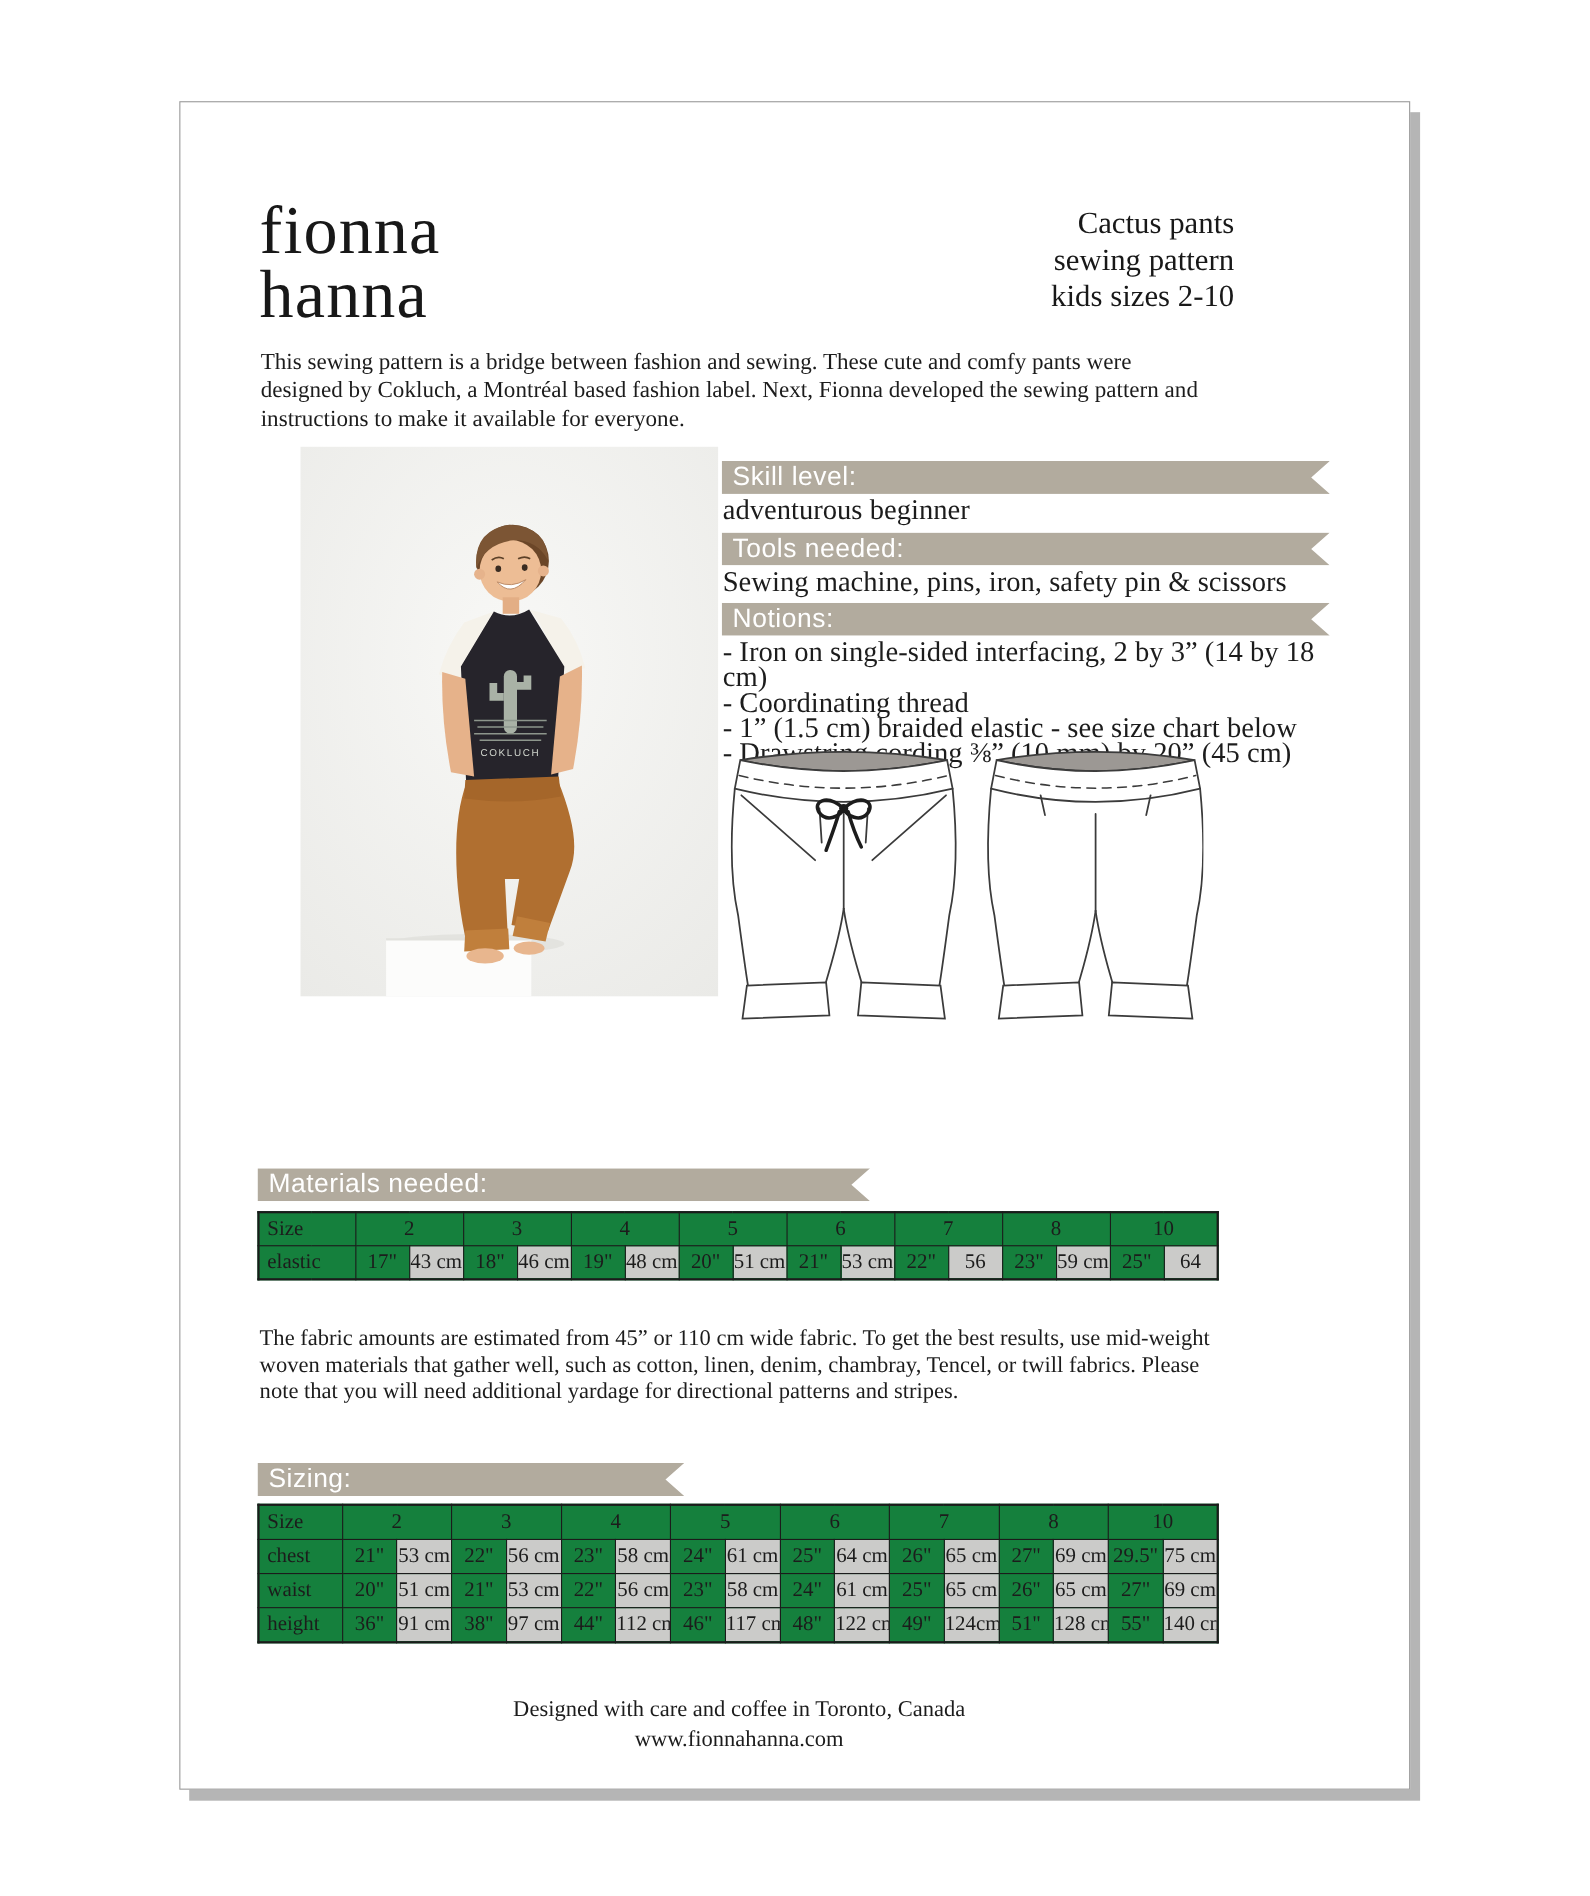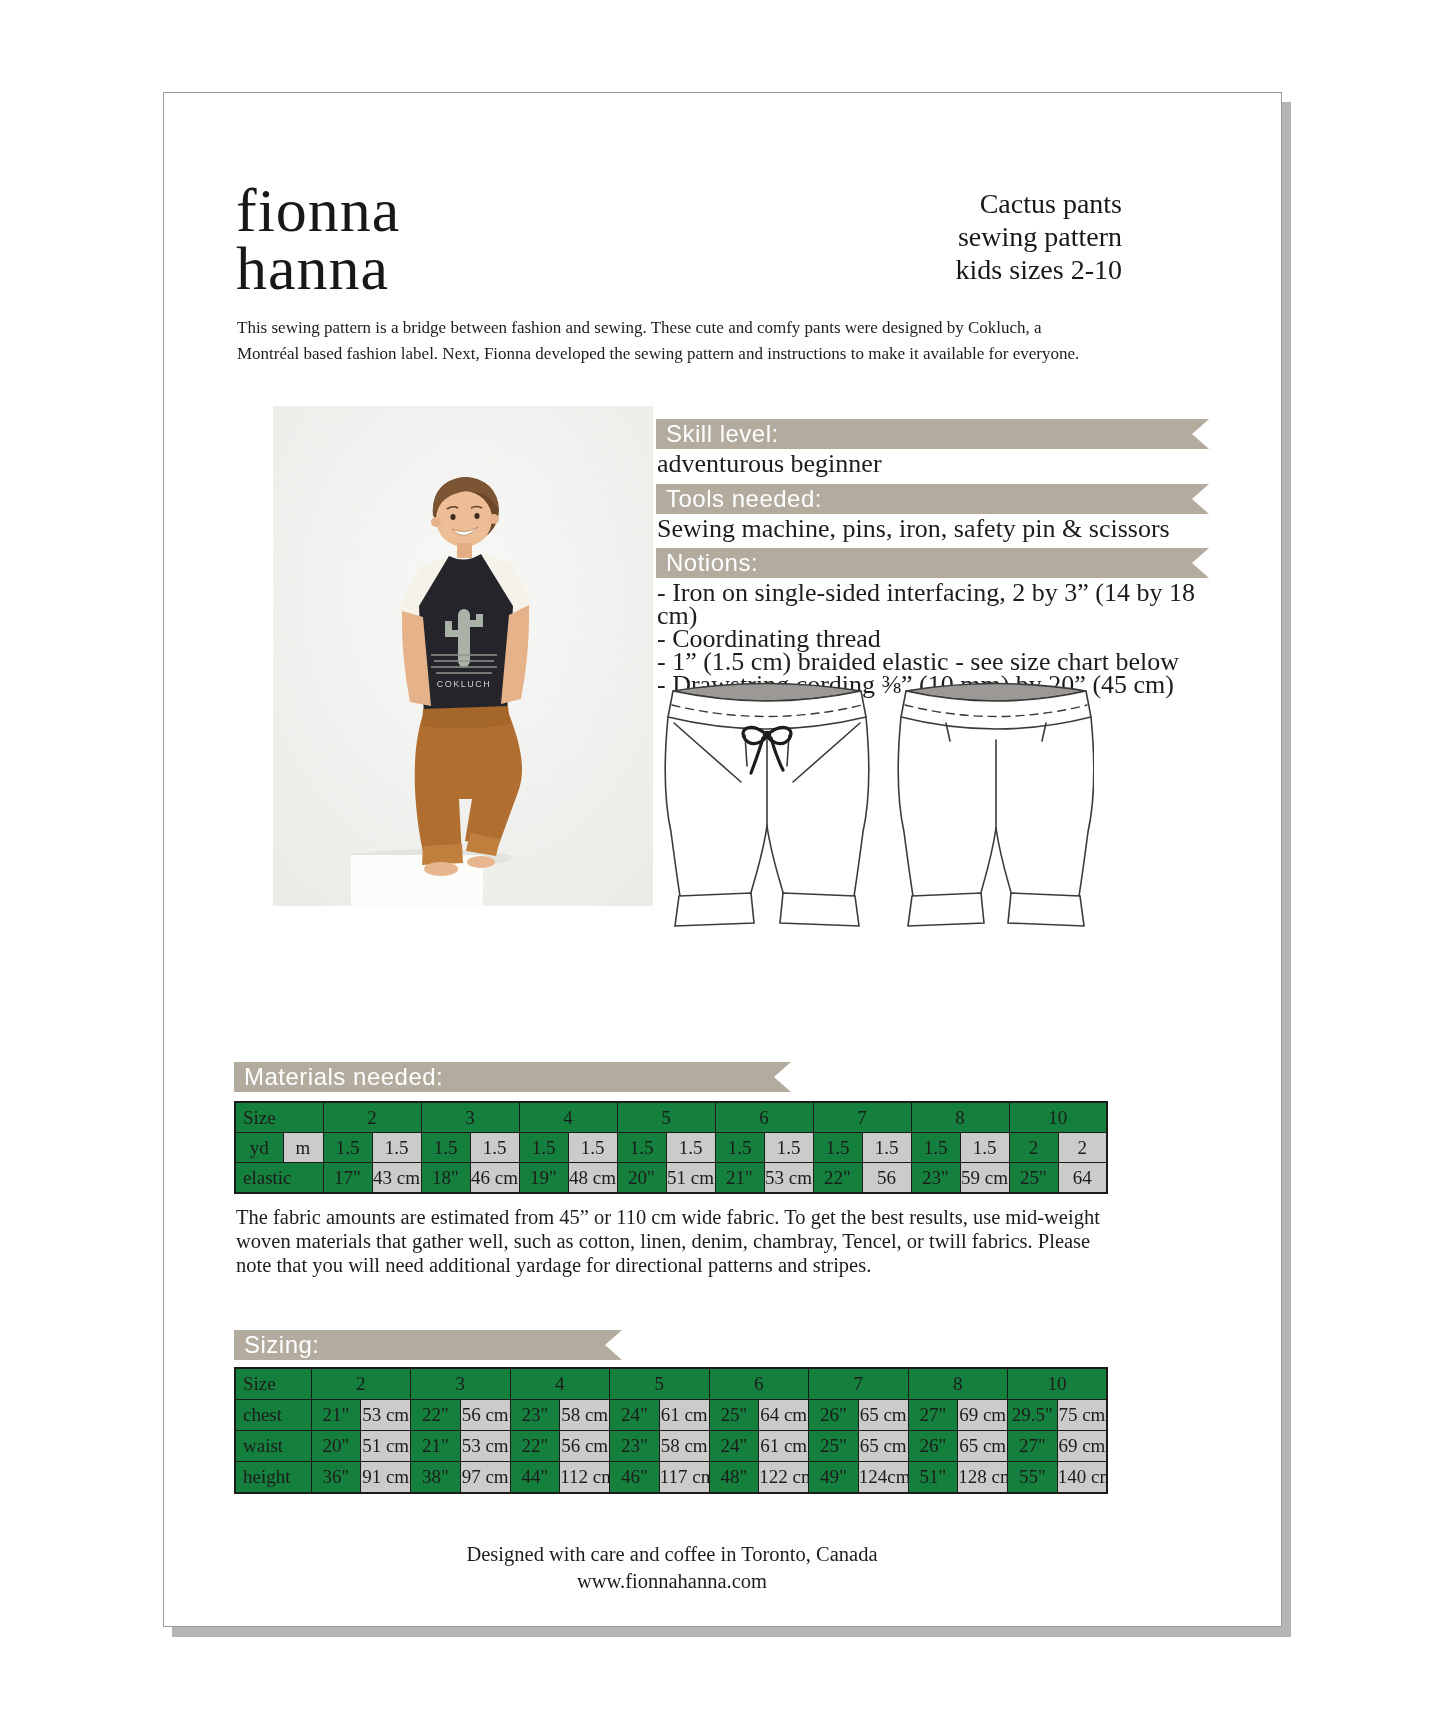--- a/index.html
+++ b/index.html
@@ -3,21 +3,21 @@
 <meta charset="utf-8">
 <style>
   html,body{margin:0;padding:0;background:#fff;}
   .stage{position:relative;width:1445px;height:1724px;background:#fff;overflow:hidden;
          font-family:"Liberation Serif",serif;color:#1c1c1c;}
   .page{position:absolute;left:163px;top:92px;width:1117px;height:1533px;background:#fff;
         border:1px solid #9a9a9a;box-shadow:9px 10px 0 #b5b5b5;}
   .abs{position:absolute;}
   .brand{left:72px;top:88px;font-size:62px;line-height:58px;letter-spacing:1px;color:#181818;}
   .doctitle{left:460px;top:94px;width:498px;text-align:right;font-size:28px;line-height:33px;color:#181818;}
-  .intro{left:73px;top:222px;width:856px;font-size:17px;line-height:26px;}
+  .intro{left:73px;top:222px;width:856px;font-size:21px;line-height:26px;}
   .photo{left:73px;top:313px;width:380px;height:500px;padding-left:36px;}
   .ribbon{height:30px;background:#b2ab9e;color:#fff;
           font-family:"Liberation Sans",sans-serif;font-size:24px;line-height:29px;
           padding-left:10px;box-sizing:border-box;letter-spacing:.5px;
           clip-path:polygon(0 0,100% 0,calc(100% - 17px) 50%,100% 100%,0 100%);}
   .rb-skill{left:492px;top:326px;width:553px;}
   .rb-tools{left:492px;top:391px;width:553px;}
   .rb-notions{left:492px;top:455px;width:553px;}
   .rb-materials{left:70px;top:969px;width:557px;}
   .rb-sizing{left:70px;top:1237px;width:388px;}
@@ -198,40 +198,20 @@
               <td colspan="2">2</td>
               <td colspan="2">3</td>
               <td colspan="2">4</td>
               <td colspan="2">5</td>
               <td colspan="2">6</td>
               <td colspan="2">7</td>
               <td colspan="2">8</td>
               <td colspan="2">10</td>
             </tr>
             <tr>
-              <td>yd</td>
-              <td class="sh">m</td>
-              <td>1.5</td>
-              <td class="sh">1.5</td>
-              <td>1.5</td>
-              <td class="sh">1.5</td>
-              <td>1.5</td>
-              <td class="sh">1.5</td>
-              <td>1.5</td>
-              <td class="sh">1.5</td>
-              <td>1.5</td>
-              <td class="sh">1.5</td>
-              <td>1.5</td>
-              <td class="sh">1.5</td>
-              <td>1.5</td>
-              <td class="sh">1.5</td>
-              <td>2</td>
-              <td class="sh">2</td>
-            </tr>
-            <tr>
               <td colspan="2" class="lbl">elastic</td>
               <td>17"</td>
               <td class="sh">43 cm</td>
               <td>18"</td>
               <td class="sh">46 cm</td>
               <td>19"</td>
               <td class="sh">48 cm</td>
               <td>20"</td>
               <td class="sh">51 cm</td>
               <td>21"</td>

